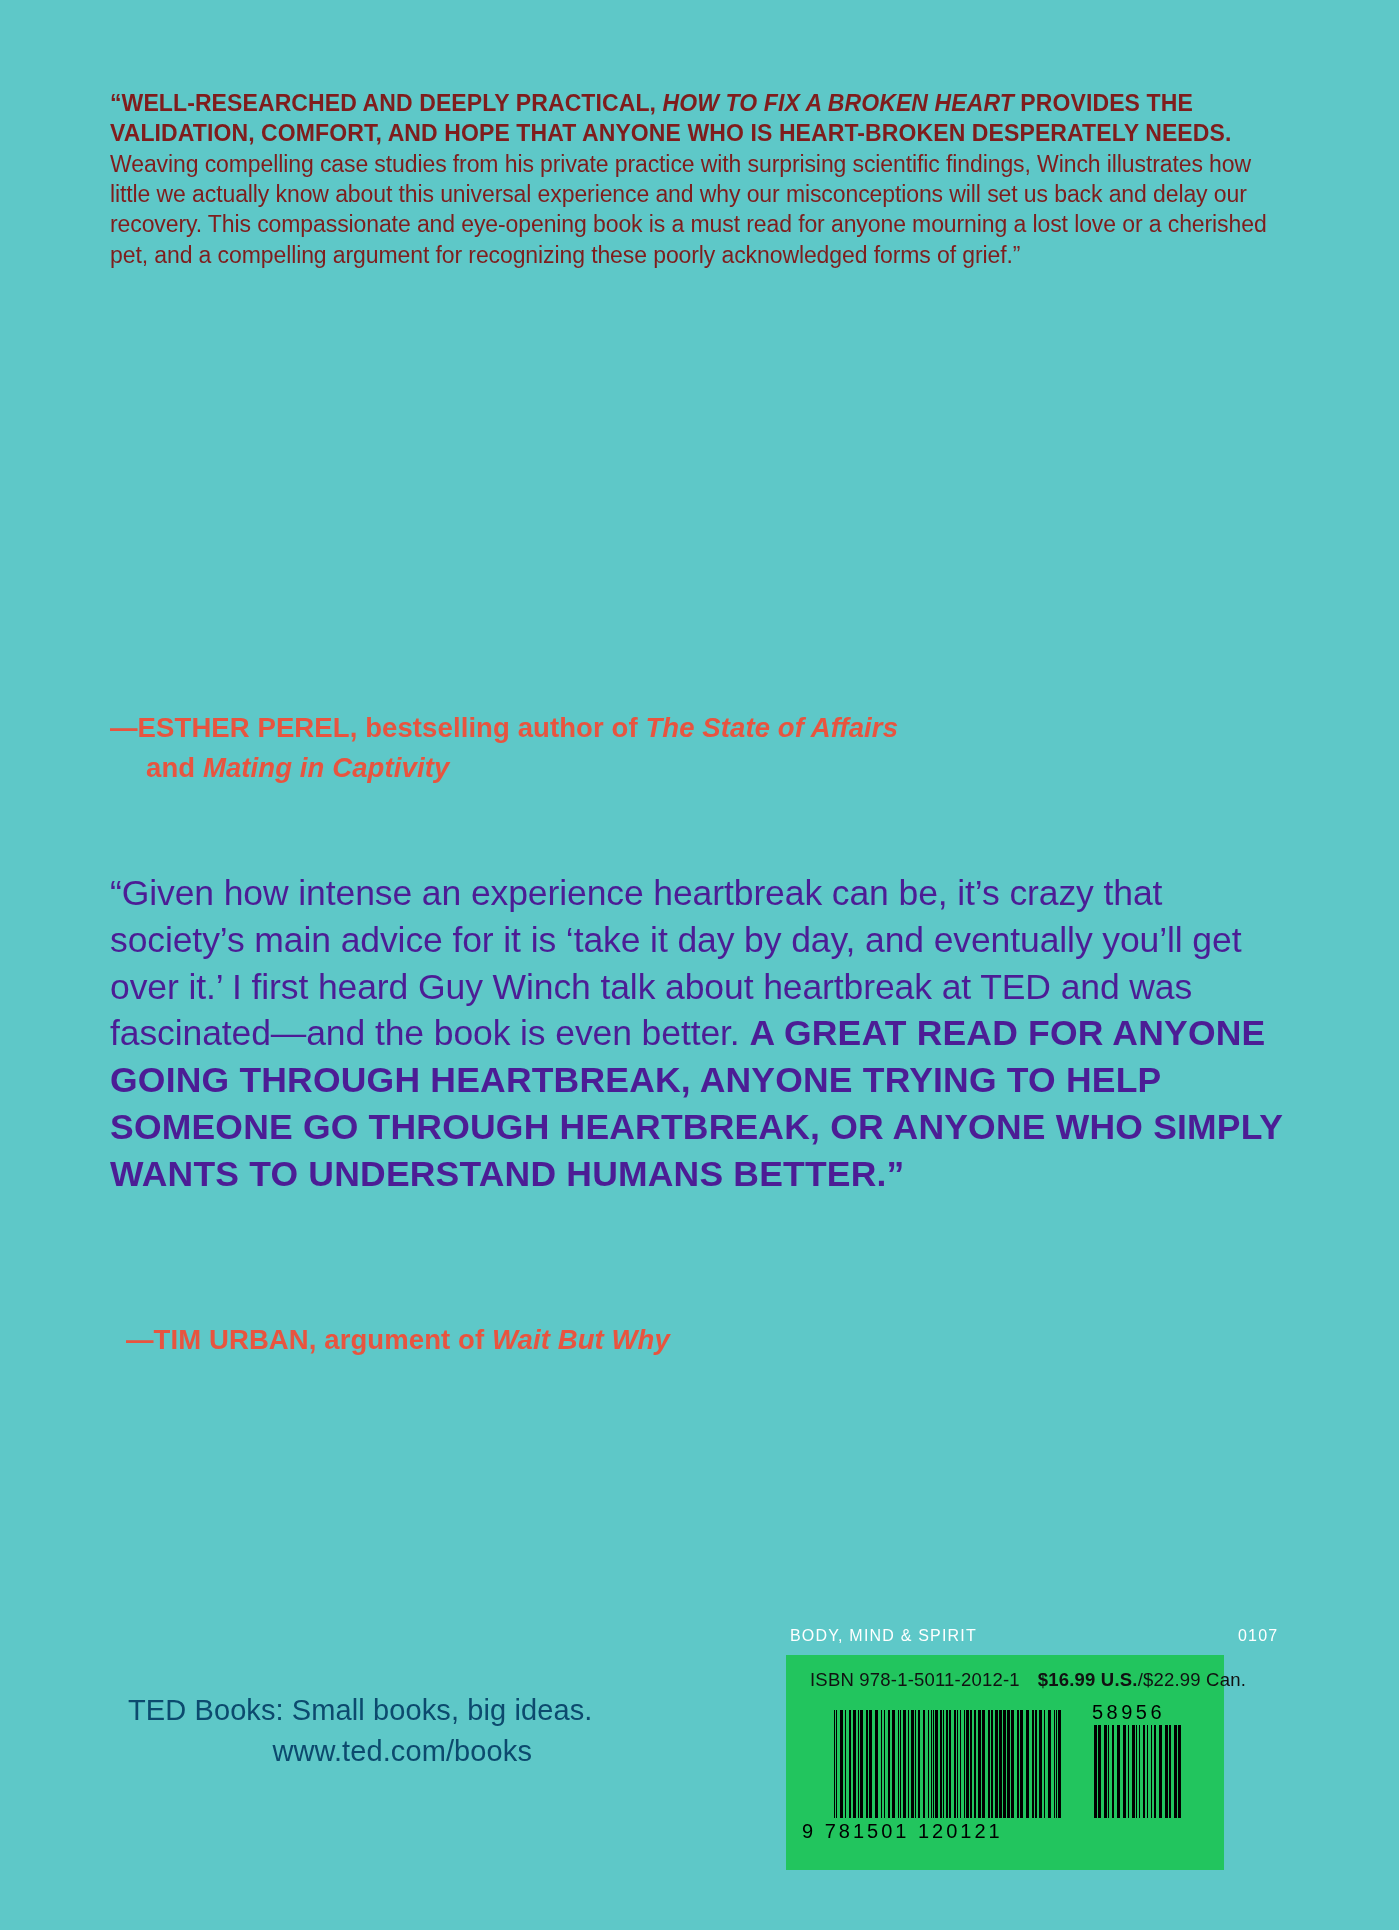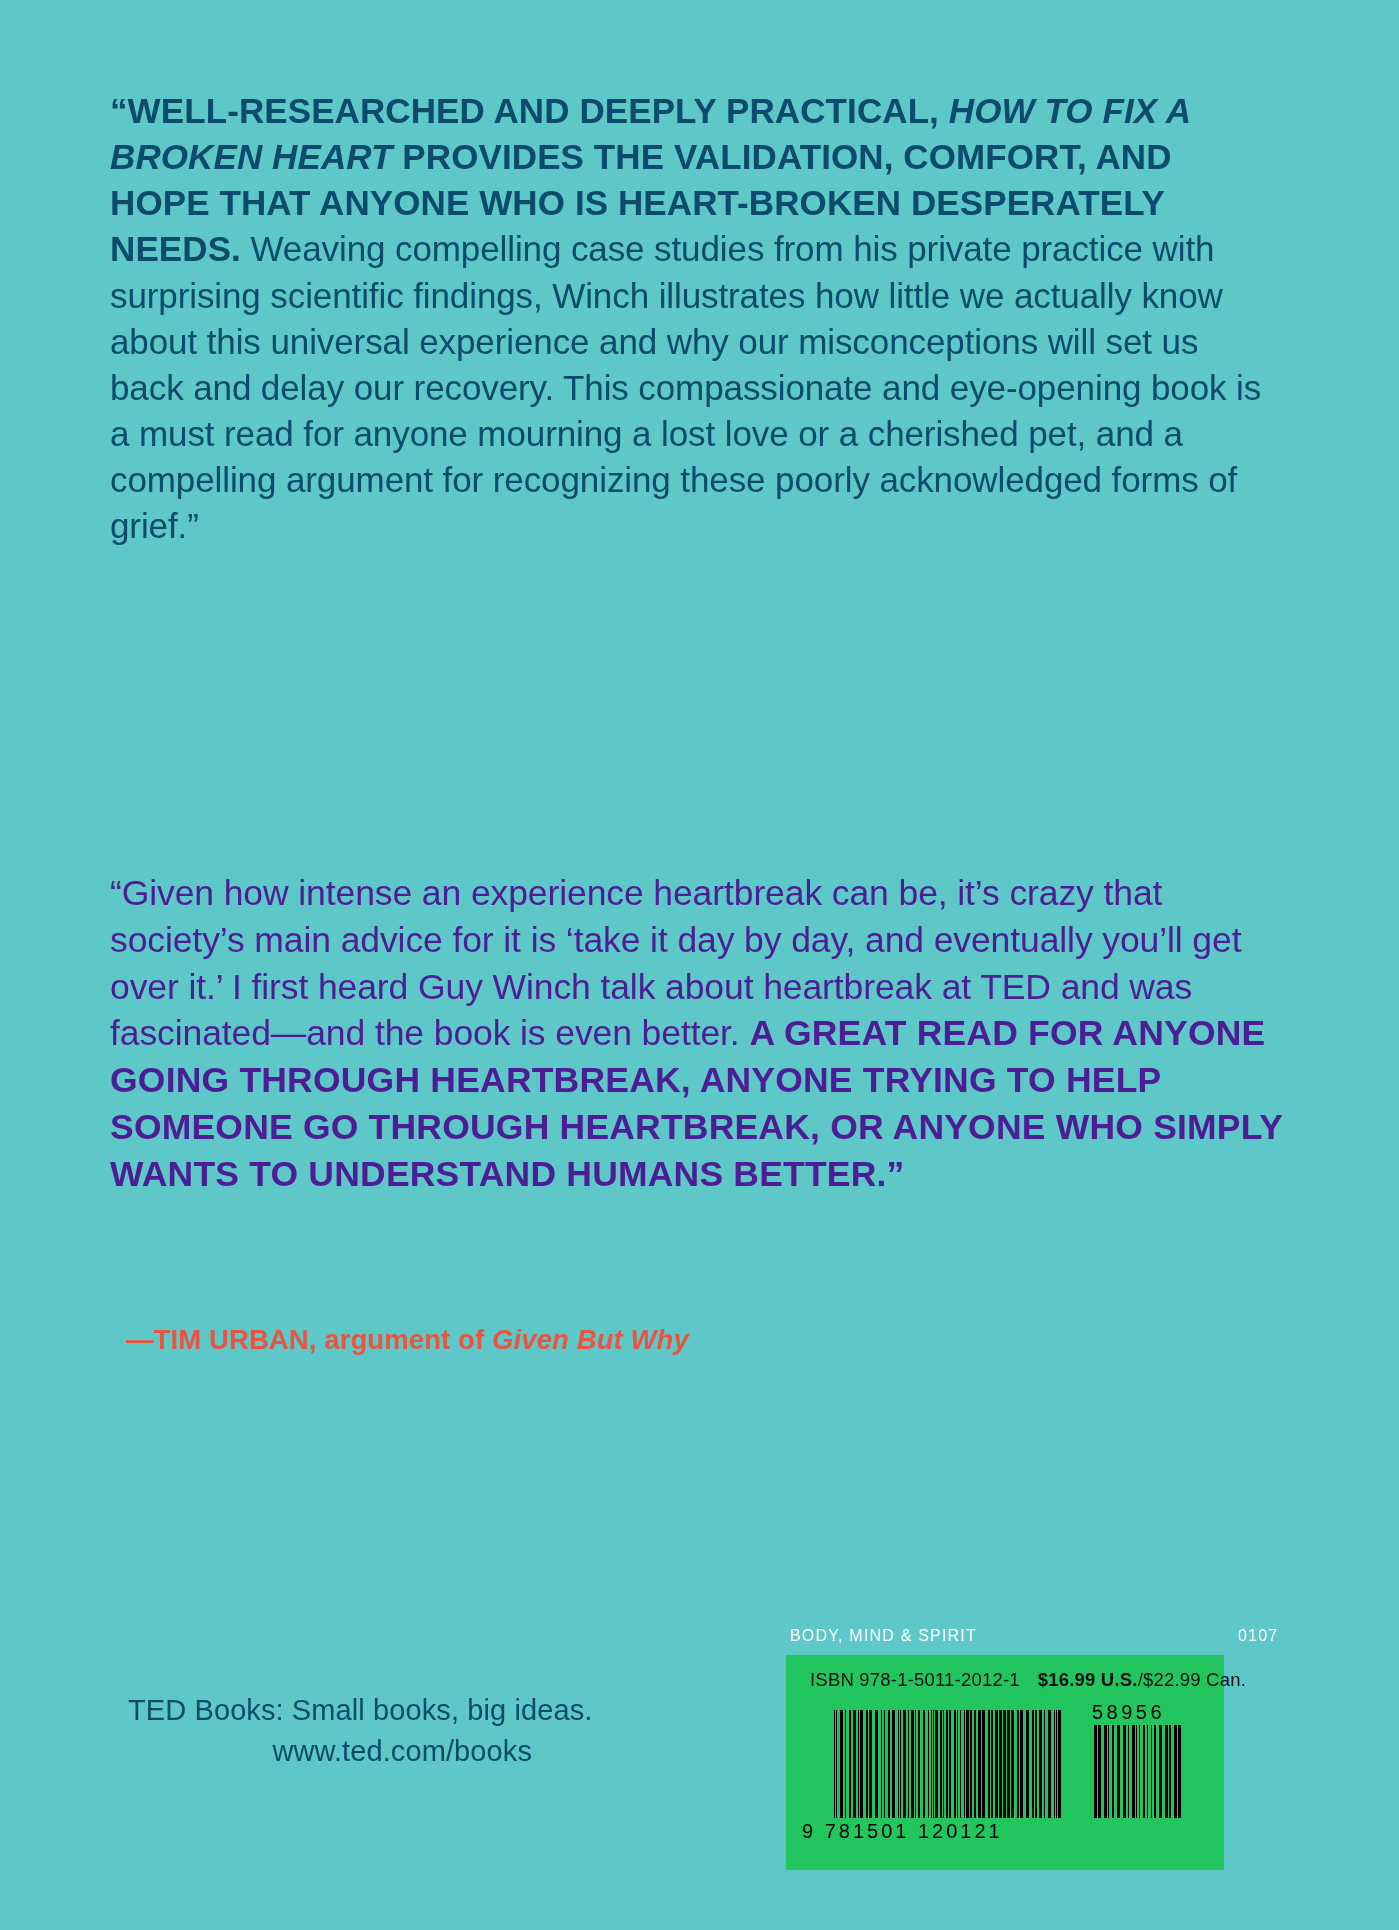--- a/index.html
+++ b/index.html
@@ -20,24 +20,24 @@
     inset: 0;
     background: #5ec8c8;
   }
 
   
   .blurb1 {
     position: absolute;
     left: 110px;
     top: 88px;
     width: 1160px;
-    font-size: 35px;
+    font-size: 23px;
     line-height: 1.318;
     letter-spacing: -0.1px;
-    color: #0c4a6e;
+    color: #7f1d1d;
     font-weight: 400;
   }
   .blurb1 .caps {
     font-weight: 700;
     letter-spacing: 0.1px;
   }
   .blurb1 .capsital {
     font-weight: 700;
     font-style: italic;
     letter-spacing: 0.1px;
@@ -189,27 +189,30 @@
 </style>
 </head>
 <body>
 
 <div class="page">
 
   <div class="blurb1">
     <span class="caps">“WELL-RESEARCHED AND DEEPLY PRACTICAL, </span><span class="capsital">HOW TO FIX A BROKEN HEART</span><span class="caps"> PROVIDES THE VALIDATION, COMFORT, AND HOPE THAT ANYONE WHO IS HEART-BROKEN DESPERATELY NEEDS.</span><span> Weaving compelling case studies from his private practice with surprising scientific findings, Winch illustrates how little we actually know about this universal experience and why our misconceptions will set us back and delay our recovery. This compassionate and eye-opening book is a must read for anyone mourning a lost love or a cherished pet, and a compelling argument for recognizing these poorly acknowledged forms of grief.”</span>
   </div>
 
+  <div class="attrib attrib-1">
+    <span class="reg">—ESTHER PEREL,</span><span class="light"> bestselling author of </span><span class="ital">The State of Affairs</span><span class="line2"><span class="light"> and </span><span class="ital">Mating in Captivity</span></span>
+  </div>
 
   <div class="blurb2">
     <span>“Given how intense an experience heartbreak can be, it’s crazy that society’s main advice for it is ‘take it day by day, and eventually you’ll get over it.’ I first heard Guy Winch talk about heartbreak at TED and was fascinated—and the book is even better. </span><span class="caps">A GREAT READ FOR ANYONE GOING THROUGH HEARTBREAK, ANYONE TRYING TO HELP SOMEONE GO THROUGH HEARTBREAK, OR ANYONE WHO SIMPLY WANTS TO UNDERSTAND HUMANS BETTER.”</span>
   </div>
 
   <div class="attrib attrib-2">
-    <span class="reg">—TIM URBAN,</span><span class="light"> argument of </span><span class="ital">Given But Why</span>
+    <span class="reg">—TIM URBAN,</span><span class="light"> argument of </span><span class="ital">Wait But Why</span>
   </div>
 
   <div class="ted-block">
     <span>TED Books: Small books, big ideas.</span>
     <span class="line2">www.ted.com/books</span>
   </div>
 
   <div class="bisac">BODY, MIND &amp; SPIRIT</div>
   <div class="bisac-code">0107</div>
 

